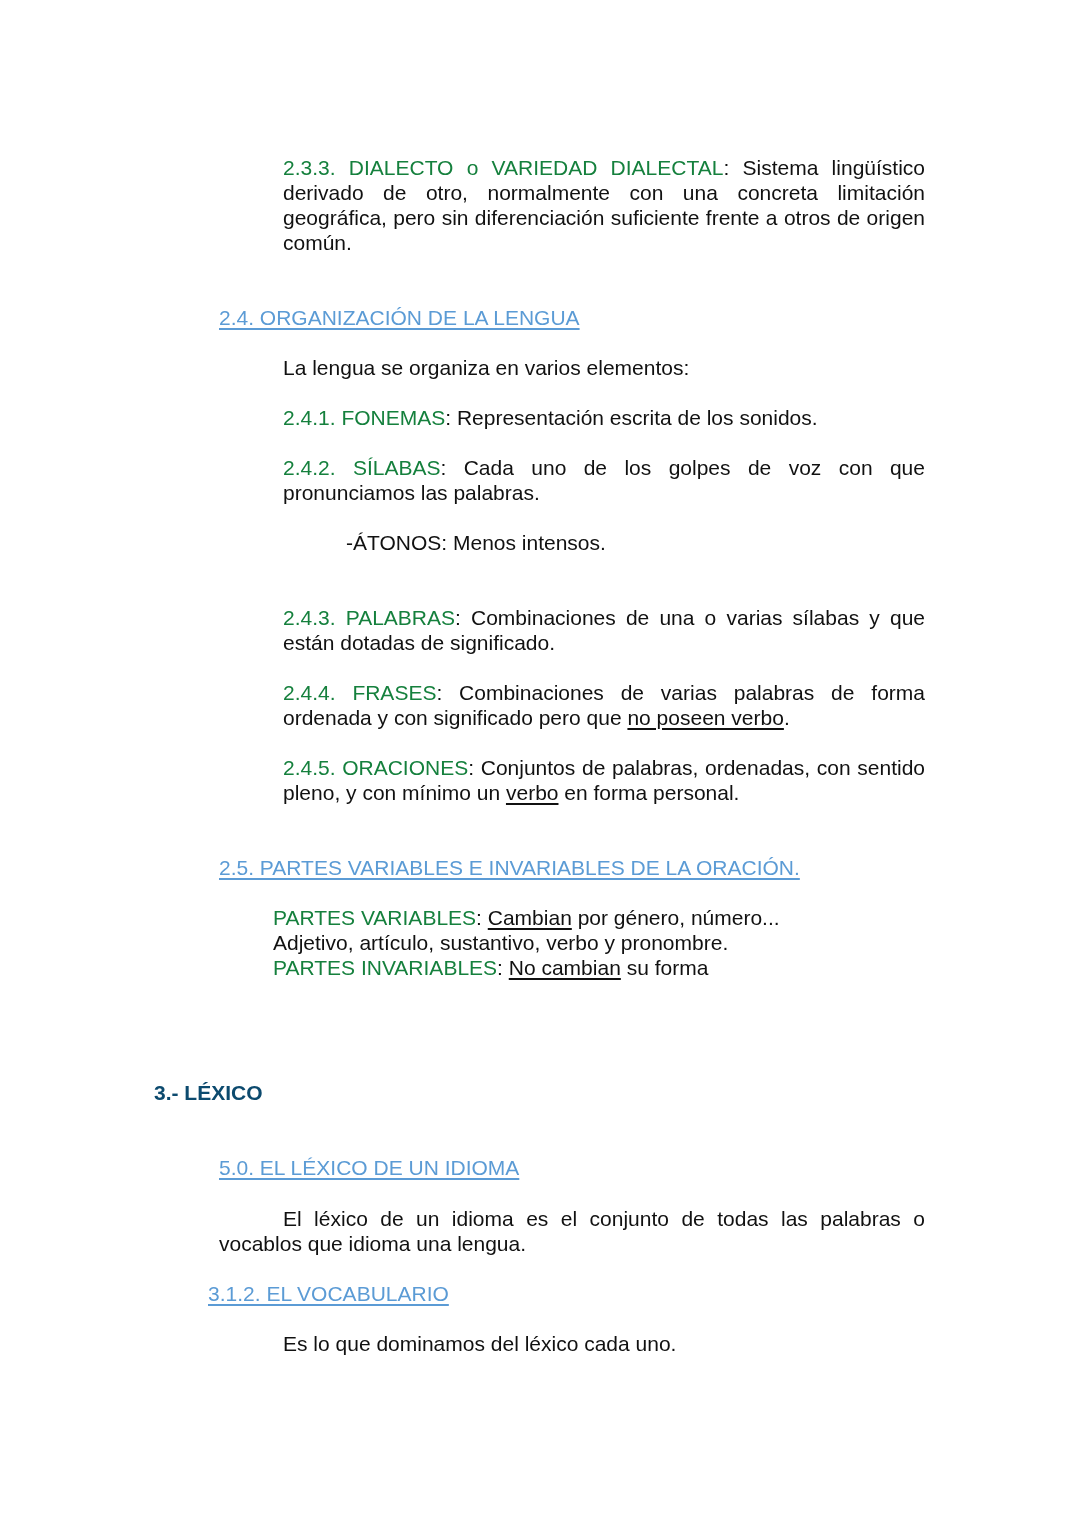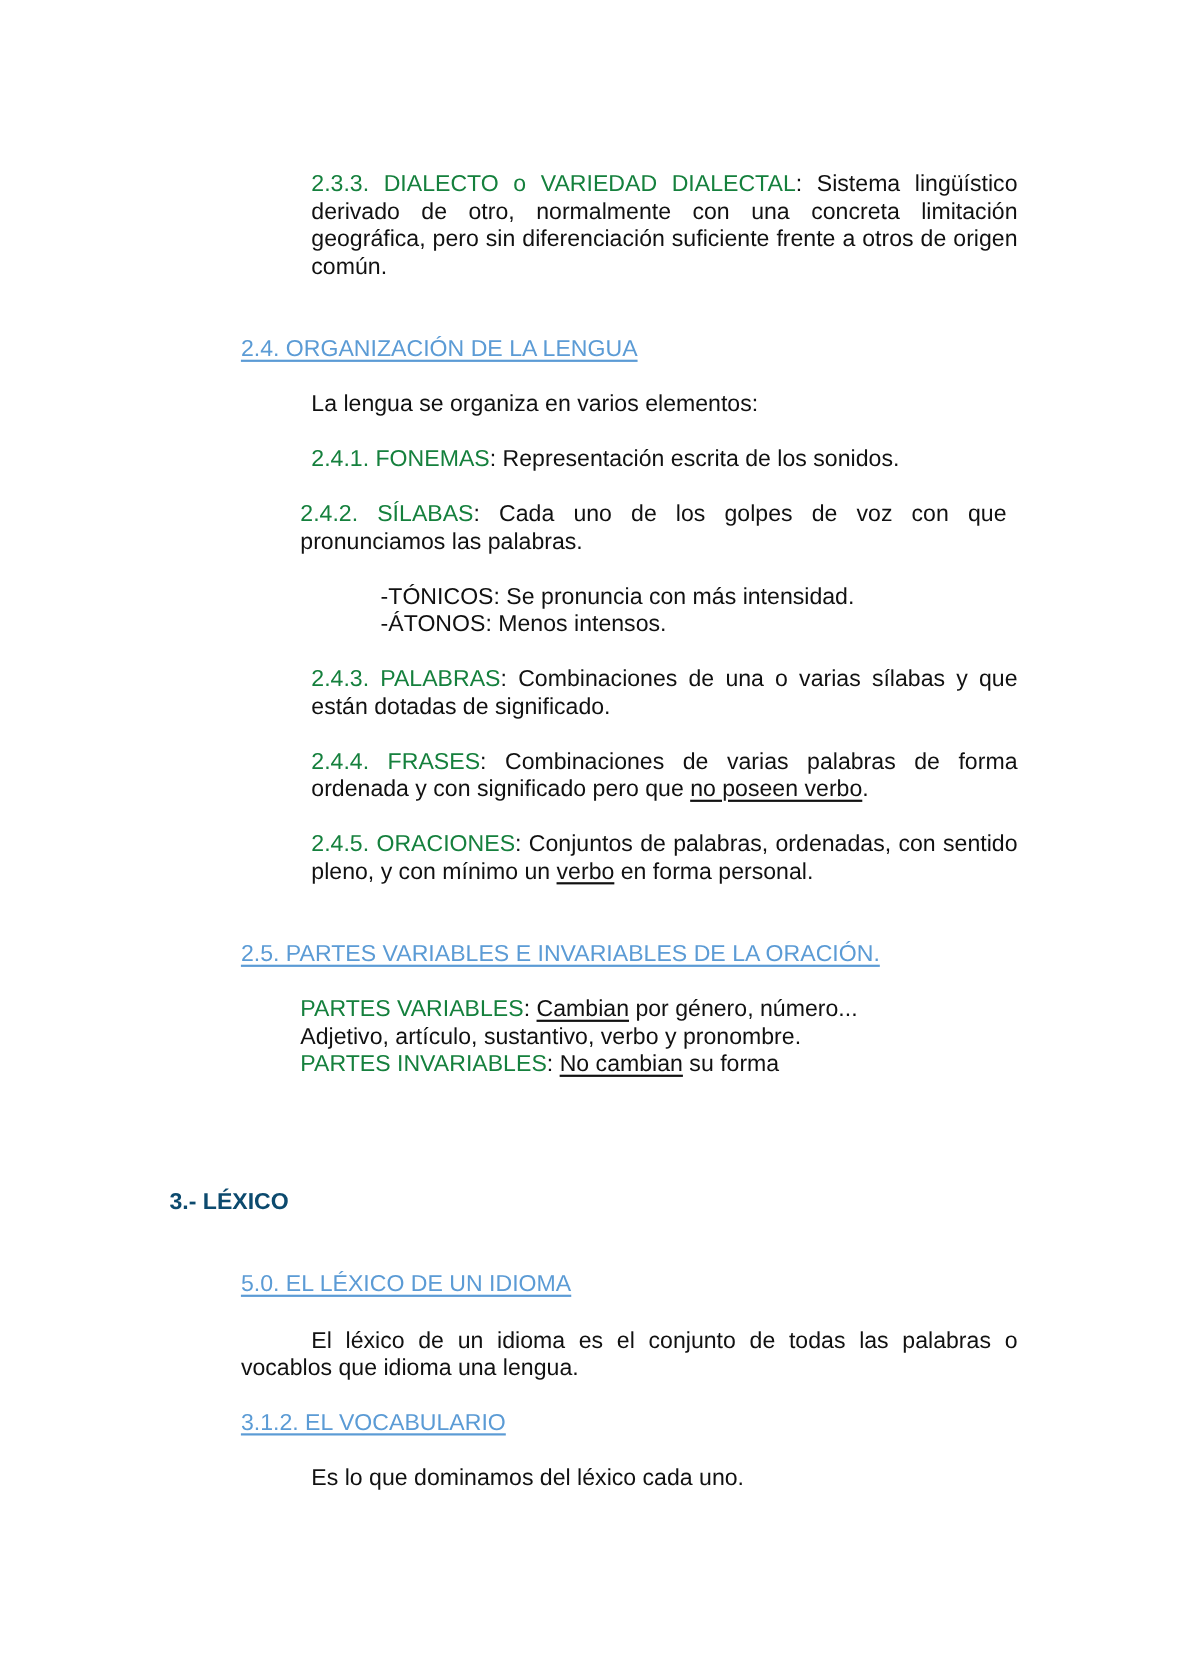--- a/index.html
+++ b/index.html
@@ -21,26 +21,25 @@
 </div>
 
 <div class="blk b" style="left:219px; top:305px;">2.4. ORGANIZACIÓN DE LA LENGUA</div>
 
 <div class="blk" style="left:283px; top:355px;">La lengua se organiza en varios elementos:</div>
 
 <div class="blk" style="left:283px; top:405px; width:642px;">
   <span class="y">2.4.1. FONEMAS</span><span>:</span><span> Representación escrita de los sonidos.</span>
 </div>
 
-<div class="blk just" style="left:273px; top:455px; width:642px;">
+<div class="blk just" style="left:283px; top:455px; width:642px;">
   <span class="y">2.4.2. SÍLABAS</span><span>:</span><span> Cada uno de los golpes de voz con que pronunciamos las palabras.</span>
 </div>
 
 <div class="blk" style="left:346px; top:530px;">
-  <span class="line">-TÓNICOS: Se pronuncia con más intensidad.</span>
   <span class="line">-ÁTONOS: Menos intensos.</span>
 </div>
 
 <div class="blk just" style="left:283px; top:605px; width:642px;">
   <span class="y">2.4.3. PALABRAS</span><span>:</span><span> Combinaciones de una o varias sílabas y que están dotadas de significado.</span>
 </div>
 
 <div class="blk just" style="left:283px; top:680px; width:642px;">
   <span class="y">2.4.4. FRASES</span><span>:</span><span> Combinaciones de varias palabras de forma ordenada y con significado pero que </span><span class="u">no poseen verbo</span><span>.</span>
 </div>
@@ -58,15 +57,15 @@
 </div>
 
 <div class="blk h1" style="left:154px; top:1080px;">3.- LÉXICO</div>
 
 <div class="blk b" style="left:219px; top:1155px;">5.0. EL LÉXICO DE UN IDIOMA</div>
 
 <div class="blk just" style="left:219px; top:1206px; width:706px; text-indent:64px;">
   <span>El léxico de un idioma es el conjunto de todas las palabras o vocablos que idioma una lengua.</span>
 </div>
 
-<div class="blk b" style="left:219px; top:1281px;">3.1.2. EL VOCABULARIO</div>
+<div class="blk b" style="left:208px; top:1281px;">3.1.2. EL VOCABULARIO</div>
 
 <div class="blk" style="left:283px; top:1331px;">Es lo que dominamos del léxico cada uno.</div>
 
 </body></html>

